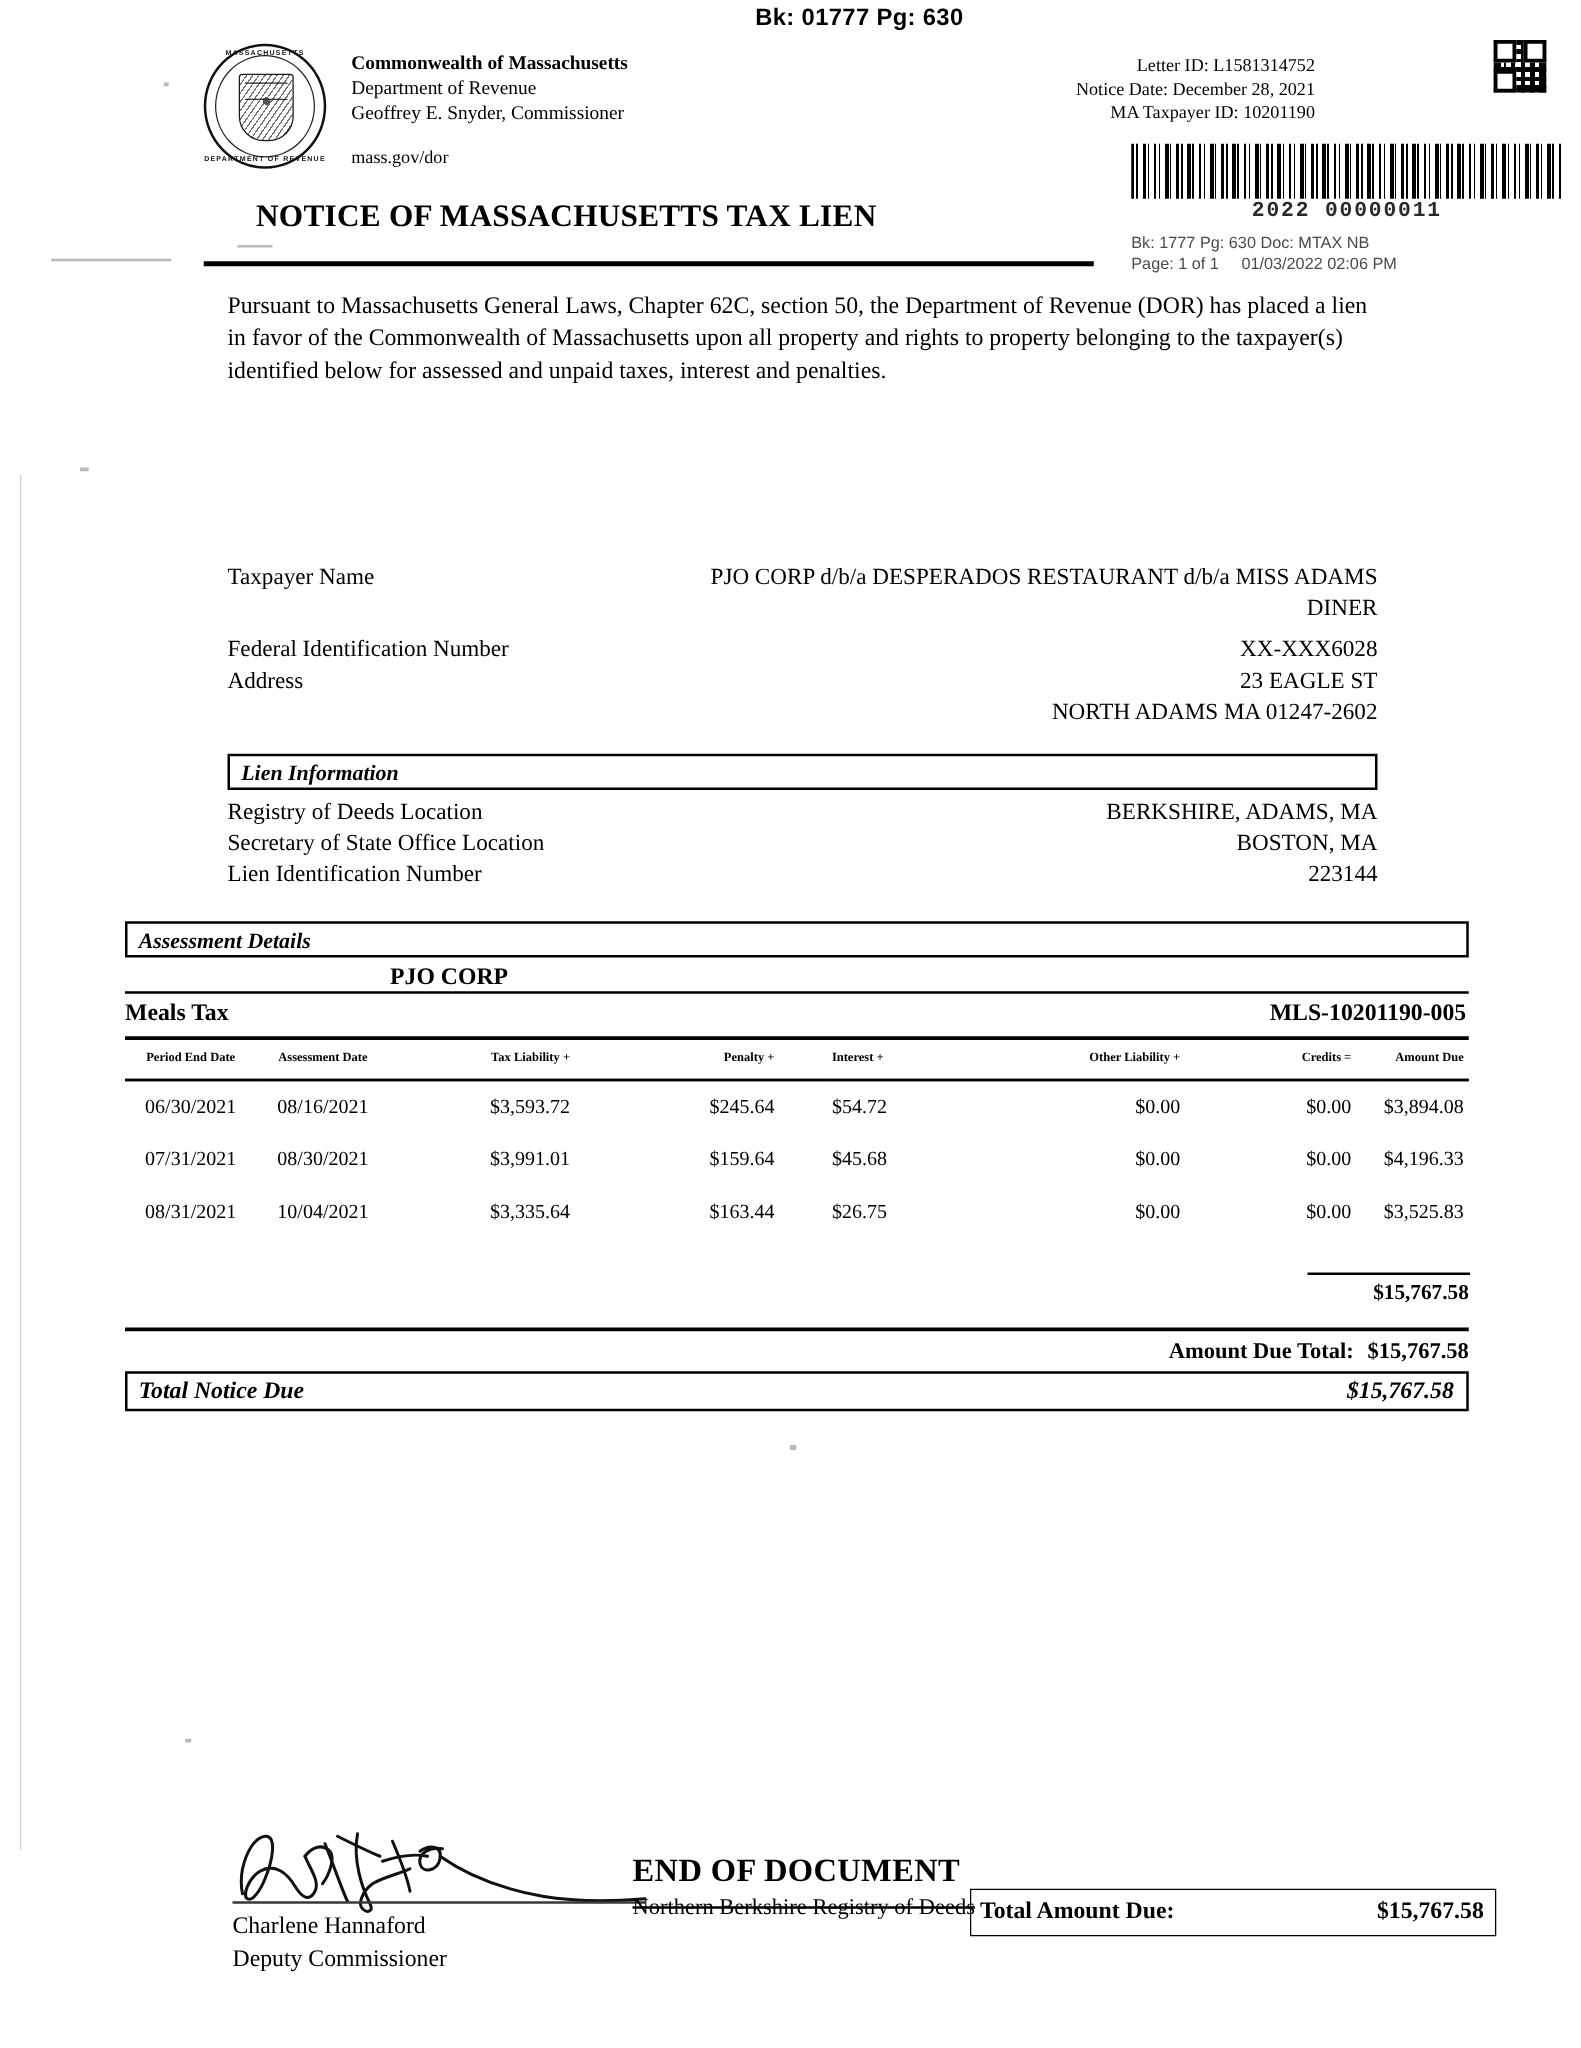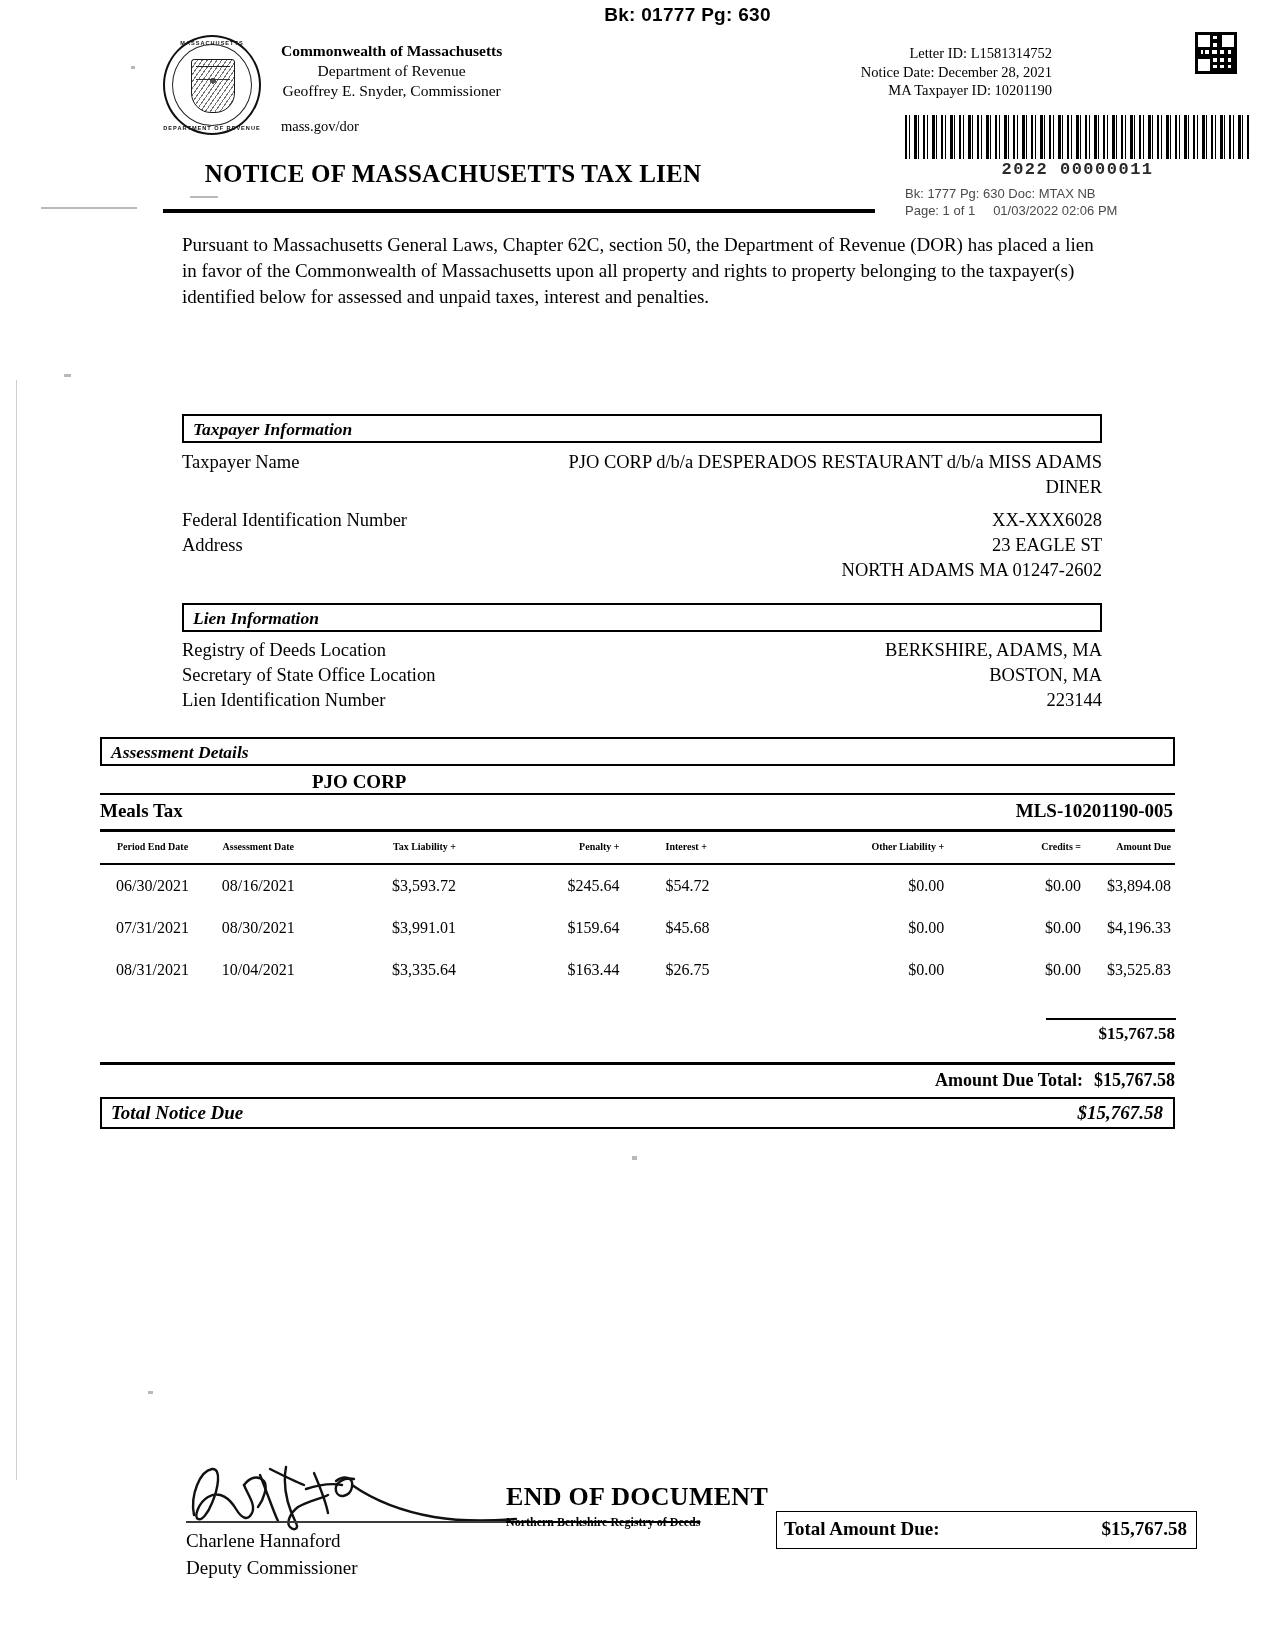--- a/index.html
+++ b/index.html
@@ -83,21 +83,20 @@
   .seal .arc-top { top: 5px; }
   .seal .arc-bot { bottom: 4px; }
 
   .dept-block {
     position: absolute;
     left: 281px;
     top: 41px;
     font-family: "Liberation Serif", "DejaVu Serif", serif;
     font-size: 15.5px;
     line-height: 20px;
-    text-align: center;
   }
   .dept-block .line1 { font-weight: bold; }
   .mass-gov {
     position: absolute;
     left: 281px;
     top: 118px;
     font-size: 14.5px;
   }
 
   .letter-block {
@@ -381,22 +380,22 @@
     left: 506px;
     top: 1482px;
     font-size: 26px;
     font-weight: bold;
     letter-spacing: 0.3px;
   }
   .registry-stamp {
     position: absolute;
     left: 506px;
     top: 1515px;
-    font-size: 12px;
-    font-weight: bold;
+    font-size: 18px;
+    font-weight: normal;
     text-decoration: line-through;
     text-decoration-thickness: 1.5px;
   }
   .foot-total-box {
     position: absolute;
     left: 776px;
     top: 1511px;
     width: 421px;
     height: 38px;
     border: 1.8px solid #000;
@@ -471,23 +470,20 @@
       <span>Page: 1 of 1</span>
       <span>01/03/2022 02:06 PM</span>
     </div>
   </div>
 
   <div class="notice-title">NOTICE OF MASSACHUSETTS TAX LIEN</div>
   <div class="title-rule"></div>
 
   <div class="para para1">Pursuant to Massachusetts General Laws, Chapter 62C, section 50, the Department of Revenue (DOR) has placed a lien in favor of the Commonwealth of Massachusetts upon all property and rights to property belonging to the taxpayer(s) identified below for assessed and unpaid taxes, interest and penalties.</div>
 
-  <div class="sec-box sec-taxpayer">
-    <span class="sec-title">Taxpayer Information</span>
-  </div>
 
   <div class="kv" style="left:182px; top:450px; width:920px; height:52px;">
     <span class="label">Taxpayer Name</span>
     <span class="value" style="top:0;">PJO CORP d/b/a DESPERADOS RESTAURANT d/b/a MISS ADAMS</span>
     <span class="value" style="top:25px;">DINER</span>
   </div>
 
   <div class="kv" style="left:182px; top:508px; width:920px; height:25px;">
     <span class="label">Federal Identification Number</span>
     <span class="value">XX-XXX6028</span>

